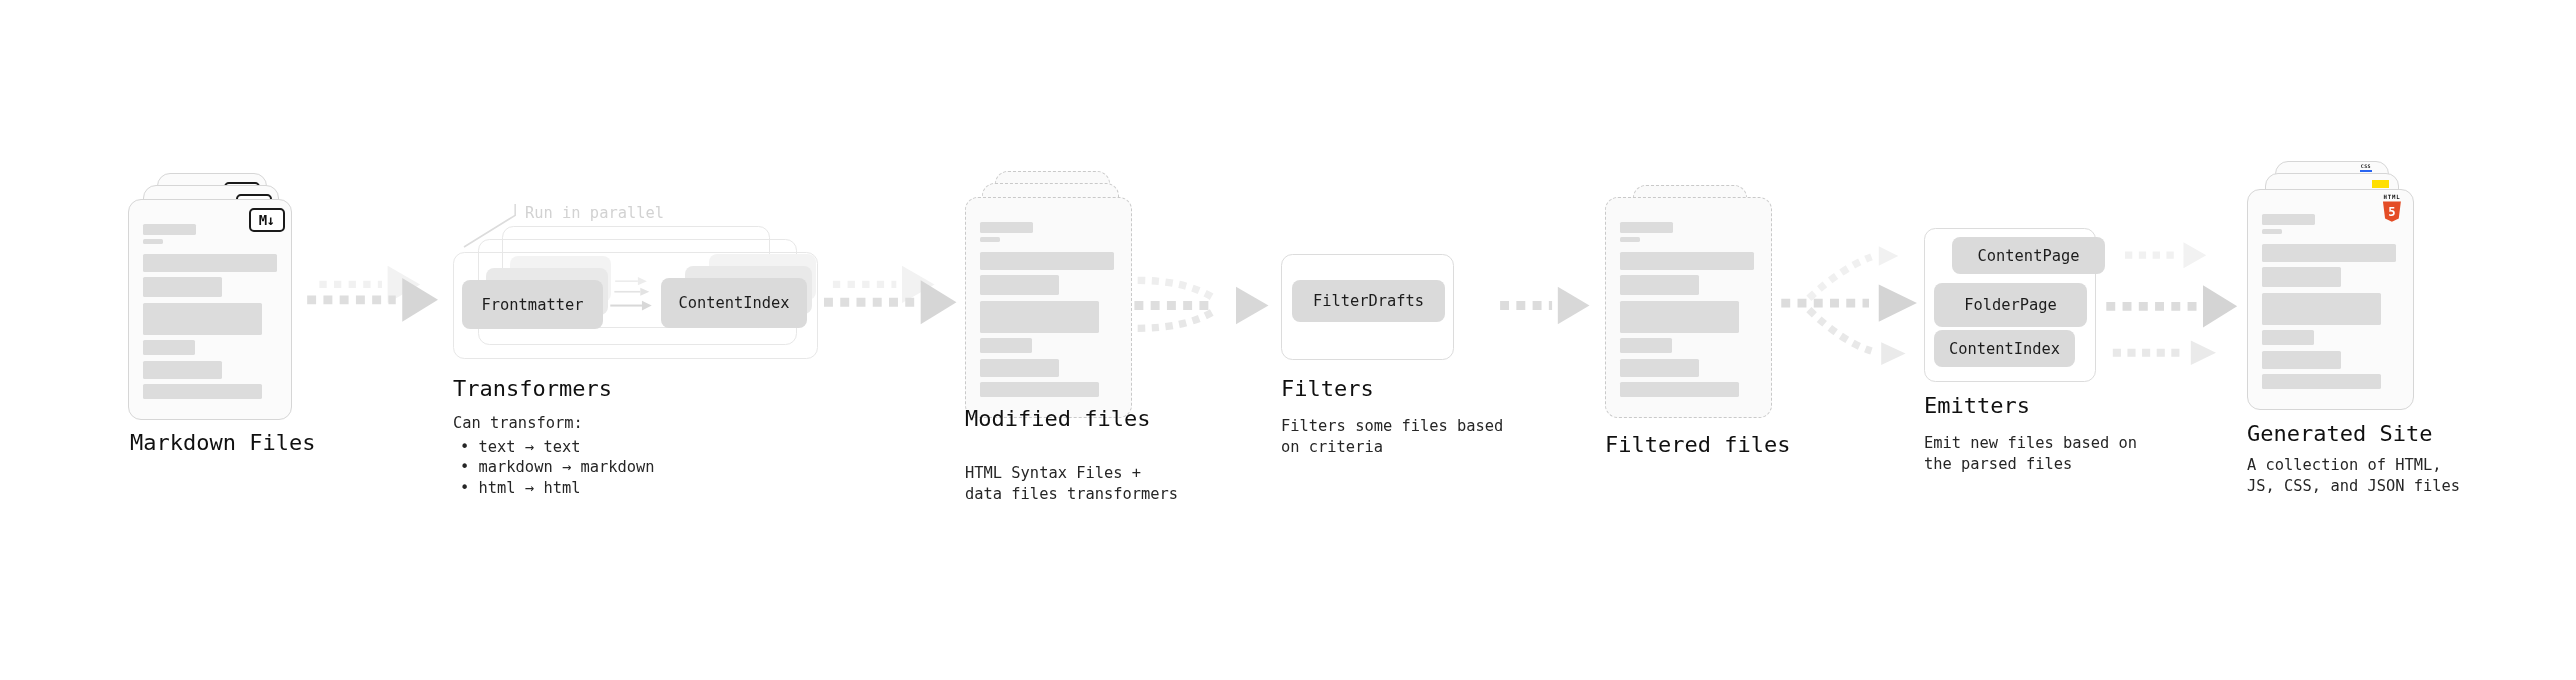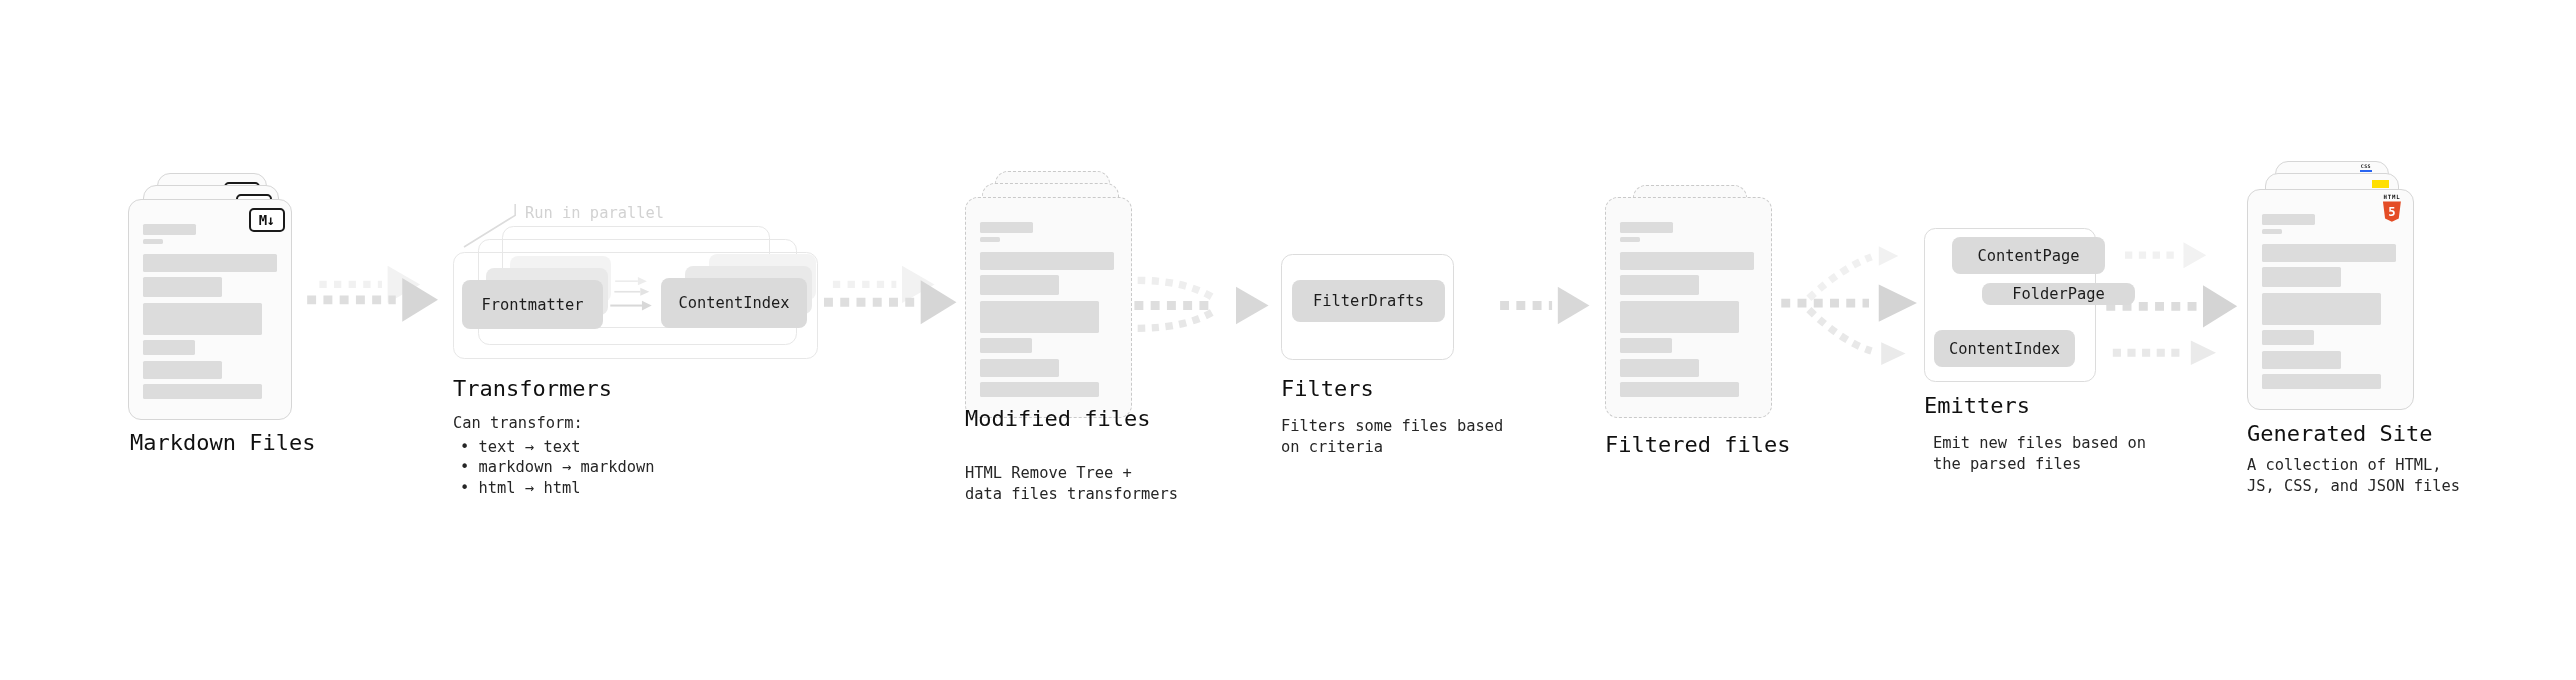--- a/index.html
+++ b/index.html
@@ -172,21 +172,21 @@
           <div class="bar" style="width: 134px; height: 18px; margin-top: 9.8px; background: rgb(220, 220, 220);"></div>
           <div class="bar" style="width: 79px; height: 19.5px; margin-top: 5.7px; background: rgb(220, 220, 220);"></div>
           <div class="bar" style="width: 119px; height: 32px; margin-top: 6.5px; background: rgb(220, 220, 220);"></div>
           <div class="bar" style="width: 52px; height: 15.4px; margin-top: 4.1px; background: rgb(220, 220, 220);"></div>
           <div class="bar" style="width: 79px; height: 18px; margin-top: 5.7px; background: rgb(220, 220, 220);"></div>
           <div class="bar" style="width: 119px; height: 14.6px; margin-top: 5.7px; background: rgb(220, 220, 220);"></div>
         </div>
     </div>
     <div class="stage-label" style="left:965px;top:406px;">Modified files</div>
     <div class="caption" style="left:965px;top:463px;">
-      <div>HTML Remove Tree +</div>
+      <div>HTML Syntax Files +</div>
       <div>data files transformers</div>
     </div>
   </div>
 
   <div class="grp">
     <div class="frame" style="left:1281px;top:254px;width:173px;height:106px;"></div>
     <div class="pill" style="left:1292px;top:280px;width:153px;height:42px;">FilterDrafts</div>
     <div class="stage-label" style="left:1281px;top:376px;">Filters</div>
     <div class="caption" style="left:1281px;top:416px;">
       <div>Filters some files based</div>
@@ -207,24 +207,24 @@
           <div class="bar" style="width: 79px; height: 18px; margin-top: 5.7px; background: rgb(220, 220, 220);"></div>
           <div class="bar" style="width: 119px; height: 14.6px; margin-top: 5.7px; background: rgb(220, 220, 220);"></div>
         </div>
     </div>
     <div class="stage-label" style="left:1605px;top:432px;">Filtered files</div>
   </div>
 
   <div class="grp">
     <div class="frame" style="left:1924px;top:228px;width:172px;height:154px;"></div>
     <div class="pill" style="left:1934px;top:237px;width:153px;height:37px;margin-left:18px;">ContentPage</div>
-    <div class="pill" style="left:1934px;top:283px;width:153px;height:22px;margin-left:48px;">FolderPage</div>
+    <div class="pill" style="left:1934px;top:283px;width:153px;height:44px;">FolderPage</div>
     <div class="pill" style="left:1934px;top:330px;width:141px;height:37px;">ContentIndex</div>
     <div class="stage-label" style="left:1924px;top:393px;">Emitters</div>
-    <div class="caption" style="left:1924px;top:433px;margin-left:9px;">
+    <div class="caption" style="left:1924px;top:433px;">
       <div>Emit new files based on</div>
       <div>the parsed files</div>
     </div>
   </div>
 
   <div class="grp">
     <div class="doc-card" style="left:2275px;top:161px;width:114px;height:221px;">
       <div class="css-badge">
         <div class="css-word">CSS</div>
         <div class="css-bar" style="background: rgb(41, 101, 241);"></div>

